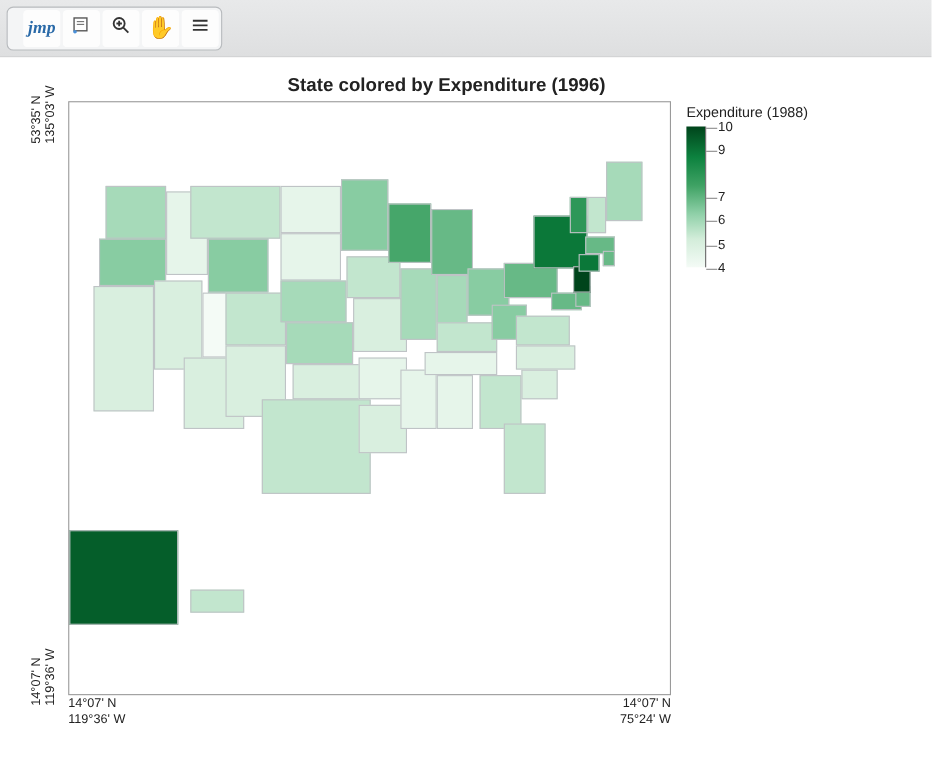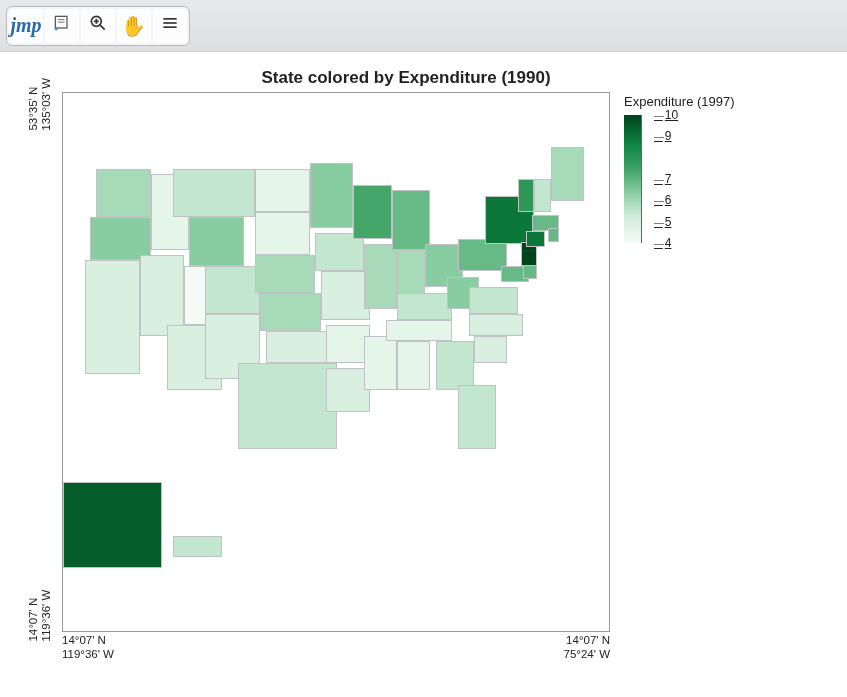--- a/index.html
+++ b/index.html
@@ -35,21 +35,21 @@
     border: 1px solid transparent;
     border-radius: 4px;
     background: #fdfdfd;
     cursor: pointer;
     display: flex;
     align-items: center;
     justify-content: center;
     font-size: 18px;
     color: #333;
   }
-  .tool-btn.logo { font-style: italic; font-weight: bold; font-family: Georgia, serif; font-size: 20px; color: #2a6aa8; }
+  .tool-btn.logo { font-style: italic; font-weight: bold; font-family: Georgia, serif; font-size: 16px; color: #2a6aa8; margin-left: 12px; }
   .tool-btn svg { width: 20px; height: 20px; }
   .content {
     padding: 10px 14px;
   }
   .panel {
     width: 784px;
   }
   .panel-header {
     background: linear-gradient(#f2f3f4, #e6e7e8);
     border: 1px solid #d4d6d8;
@@ -116,21 +116,21 @@
   .legend-bar {
     width: 18px;
     background: linear-gradient(to bottom, #00441b 0%, #0d823f 22%, #3fa264 42%, #8fd0a8 62%, #d3edda 80%, #f4fbf6 100%);
     border-right: 1px solid #666;
   }
   .legend-ticks {
     position: relative;
     width: 38px;
     font-size: 12px;
   }
-  .legend-ticks div { position: absolute; left: 12px; transform: translateY(-50%); white-space: nowrap; text-decoration: underline; }
+  .legend-ticks div { position: absolute; left: 0; transform: translateY(-50%); white-space: nowrap; }
   .legend-ticks div::before { content: "— "; color: #555; font-size: 10px; letter-spacing: -2px; margin-right: 2px; }
   
   .state {
     position: absolute;
     border: 1px solid #bfc3c6;
   }
   .chev { font-size: 20px; }
   .hand-icon { font-size: 20px; }
 </style>
 </head>
@@ -170,21 +170,21 @@
             <line x1="4" y1="17" x2="20" y2="17" stroke="#333" stroke-width="2"></line>
           </svg>
       </span>
     </button>
   </div>
 </div>
 
 <div class="content">
   <div class="panel">
     <div class="panel-body">
-      <div class="chart-title">State colored by Expenditure (1990)</div>
+      <div class="chart-title">State colored by Expenditure (1996)</div>
       <div class="chart-area">
         <div class="y-ticks">
           <div class="tick">
             <span>53°35' N</span><br><span>135°03' W</span>
           </div>
           <div class="tick">
             <span>14°07' N</span><br><span>119°36' W</span>
           </div>
         </div>
         <div class="plot-col">
@@ -243,21 +243,21 @@
           <div class="x-ticks">
             <div>
               <span>14°07' N</span><br><span>119°36' W</span>
             </div>
             <div style="text-align:right">
               <span>14°07' N</span><br><span>75°24' W</span>
             </div>
           </div>
         </div>
         <div class="legend">
-          <div class="legend-title">Expenditure (1997)</div>
+          <div class="legend-title">Expenditure (1988)</div>
           <div class="legend-scale">
             <div class="legend-bar"></div>
             <div class="legend-ticks" id="legend-ticks">
                 <div style="top: 0%;">10</div>
                 <div style="top: 16.6667%;">9</div>
                 <div style="top: 50%;">7</div>
                 <div style="top: 66.6667%;">6</div>
                 <div style="top: 83.3333%;">5</div>
                 <div style="top: 100%;">4</div>
               </div>

